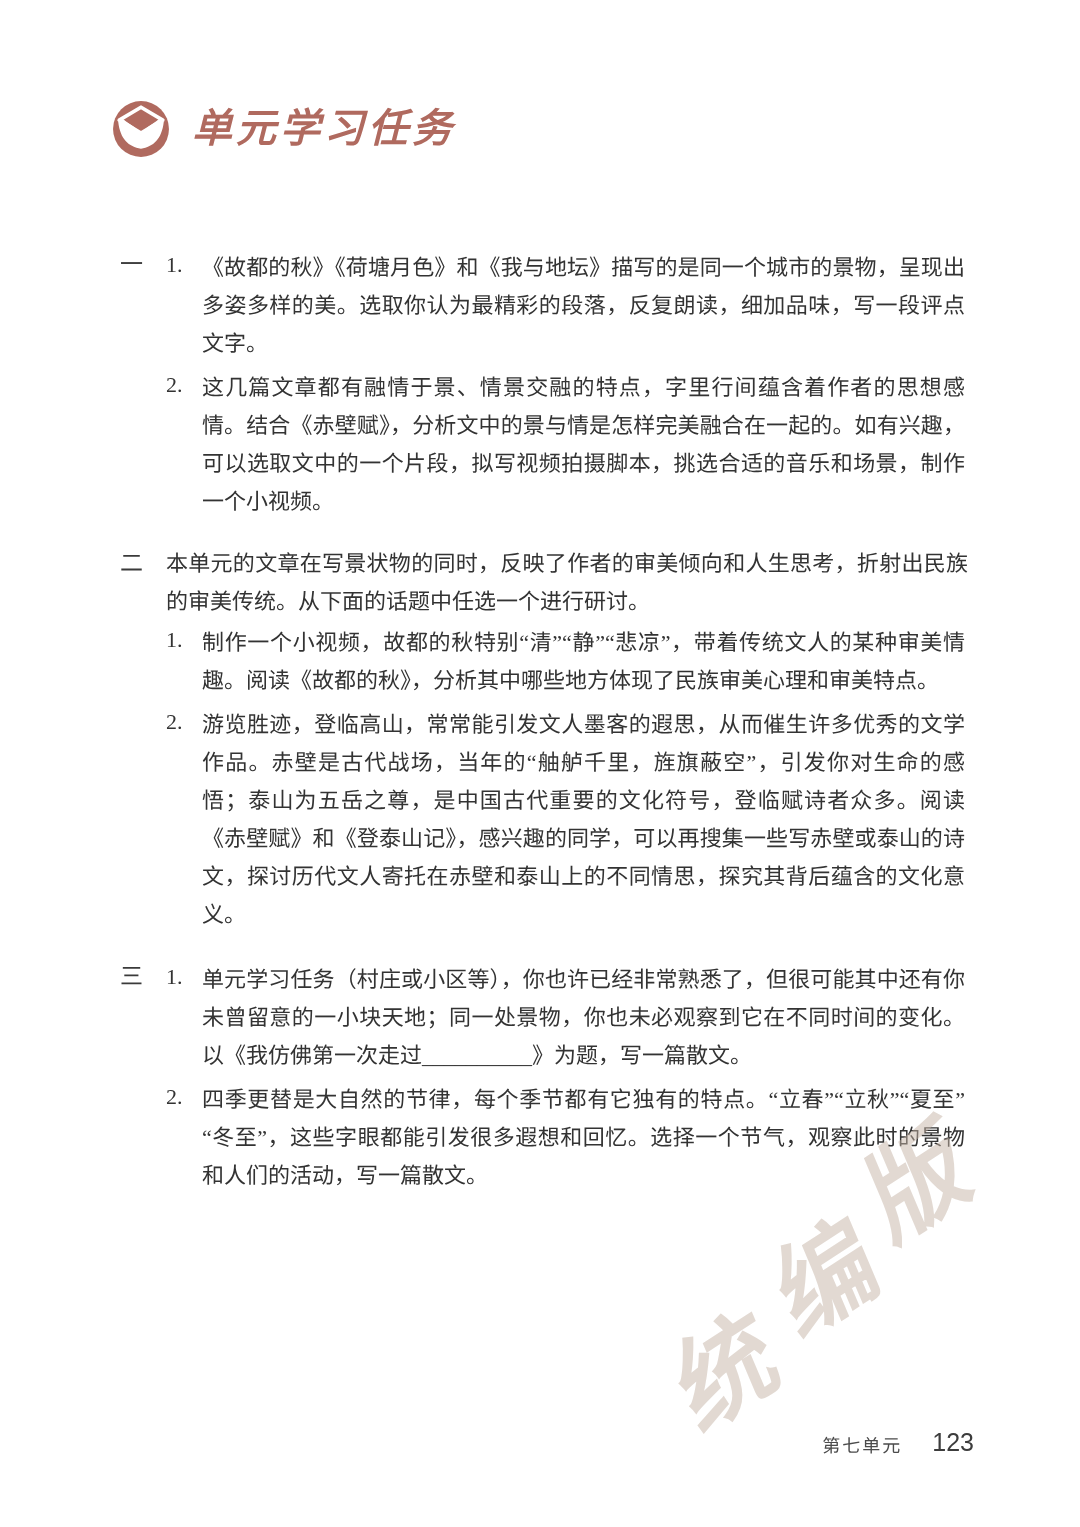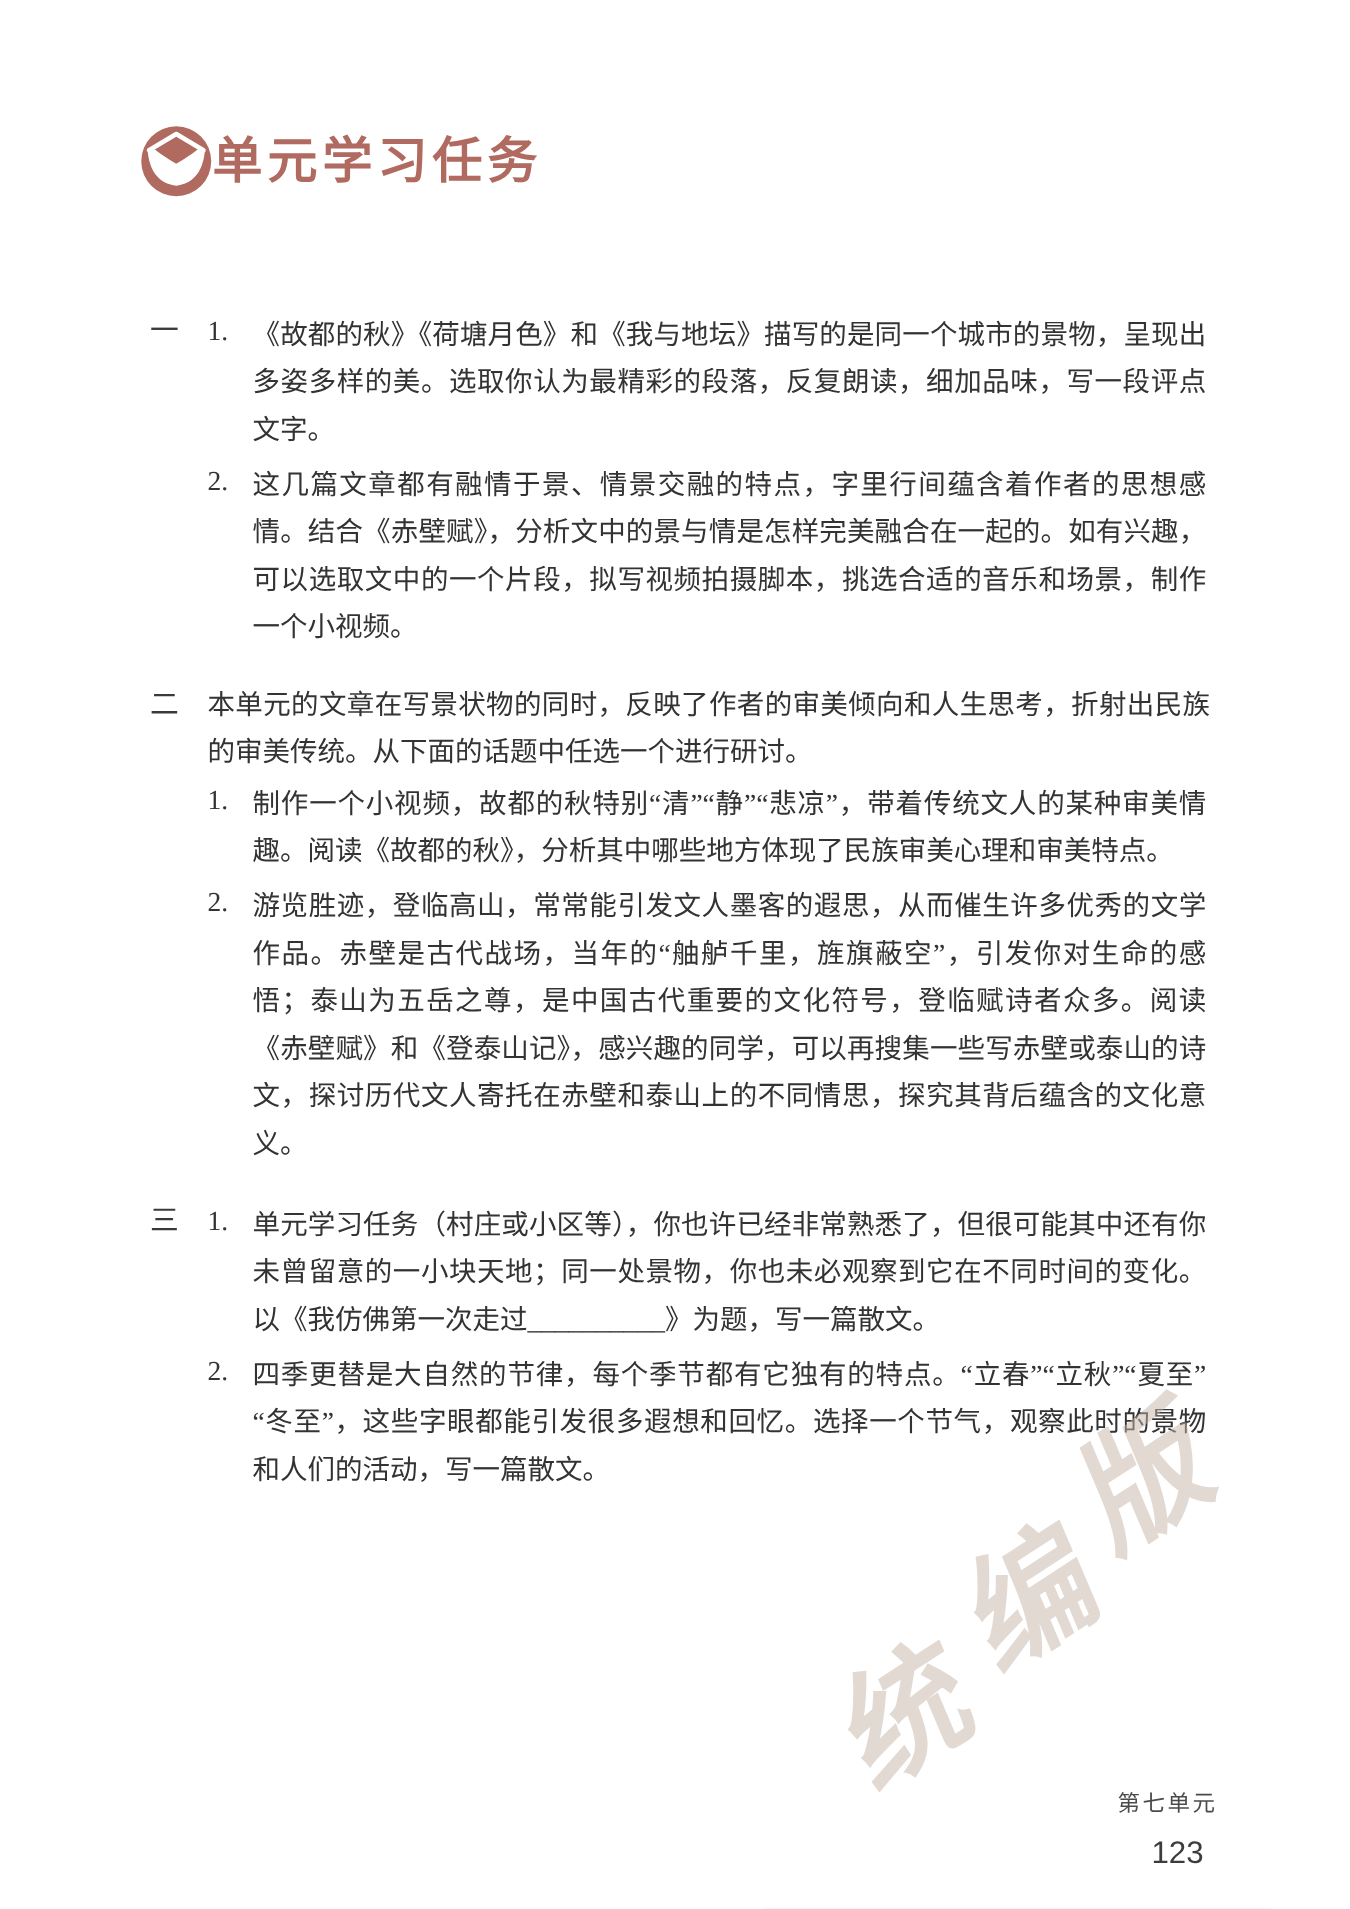--- a/index.html
+++ b/index.html
@@ -9,21 +9,21 @@
     width:1080px;height:1527px;
     margin:0 auto;
     background:#ffffff;
     font-family:"Liberation Serif","DejaVu Serif",serif;
     color:#333333;
     overflow:hidden;
   }
   
   .header{
     position:absolute;top:100px;left:112px;
-    display:flex;align-items:center;
+    display:flex;align-items:center;gap:22px;font-style:italic;
   }
   .icon-wrap{width:58px;height:58px;display:block;flex-shrink:0;}
   .page-title{
     margin:0;
     font-size:40px;line-height:58px;
     font-weight:700;
     letter-spacing:4px;
     color:#b06a5f;
   }
   
@@ -52,21 +52,21 @@
     color:rgba(198,180,165,0.5);
     transform:rotate(-33deg) skewX(-10deg);
     font-family:"DejaVu Serif","Liberation Serif",serif;
   }
   .wm-char.c0{left:672px;top:1290px;}
   .wm-char.c1{left:772px;top:1196px;}
   .wm-char.c2{left:864px;top:1100px;}
   
   .footer{
     position:absolute;top:1428px;right:106px;
-    display:flex;align-items:center;gap:14px;flex-direction:column;
+    display:flex;align-items:flex-end;gap:14px;
   }
   .footer-unit{font-size:18px;color:#4b4b4b;letter-spacing:2px;}
   .footer-page{font-size:25px;color:#3c3c3c;font-family:"Liberation Sans","DejaVu Sans",sans-serif;margin-left:16px;}
 </style>
 </head>
 <body>
 
 <div class="page">
 
   <div class="header">

